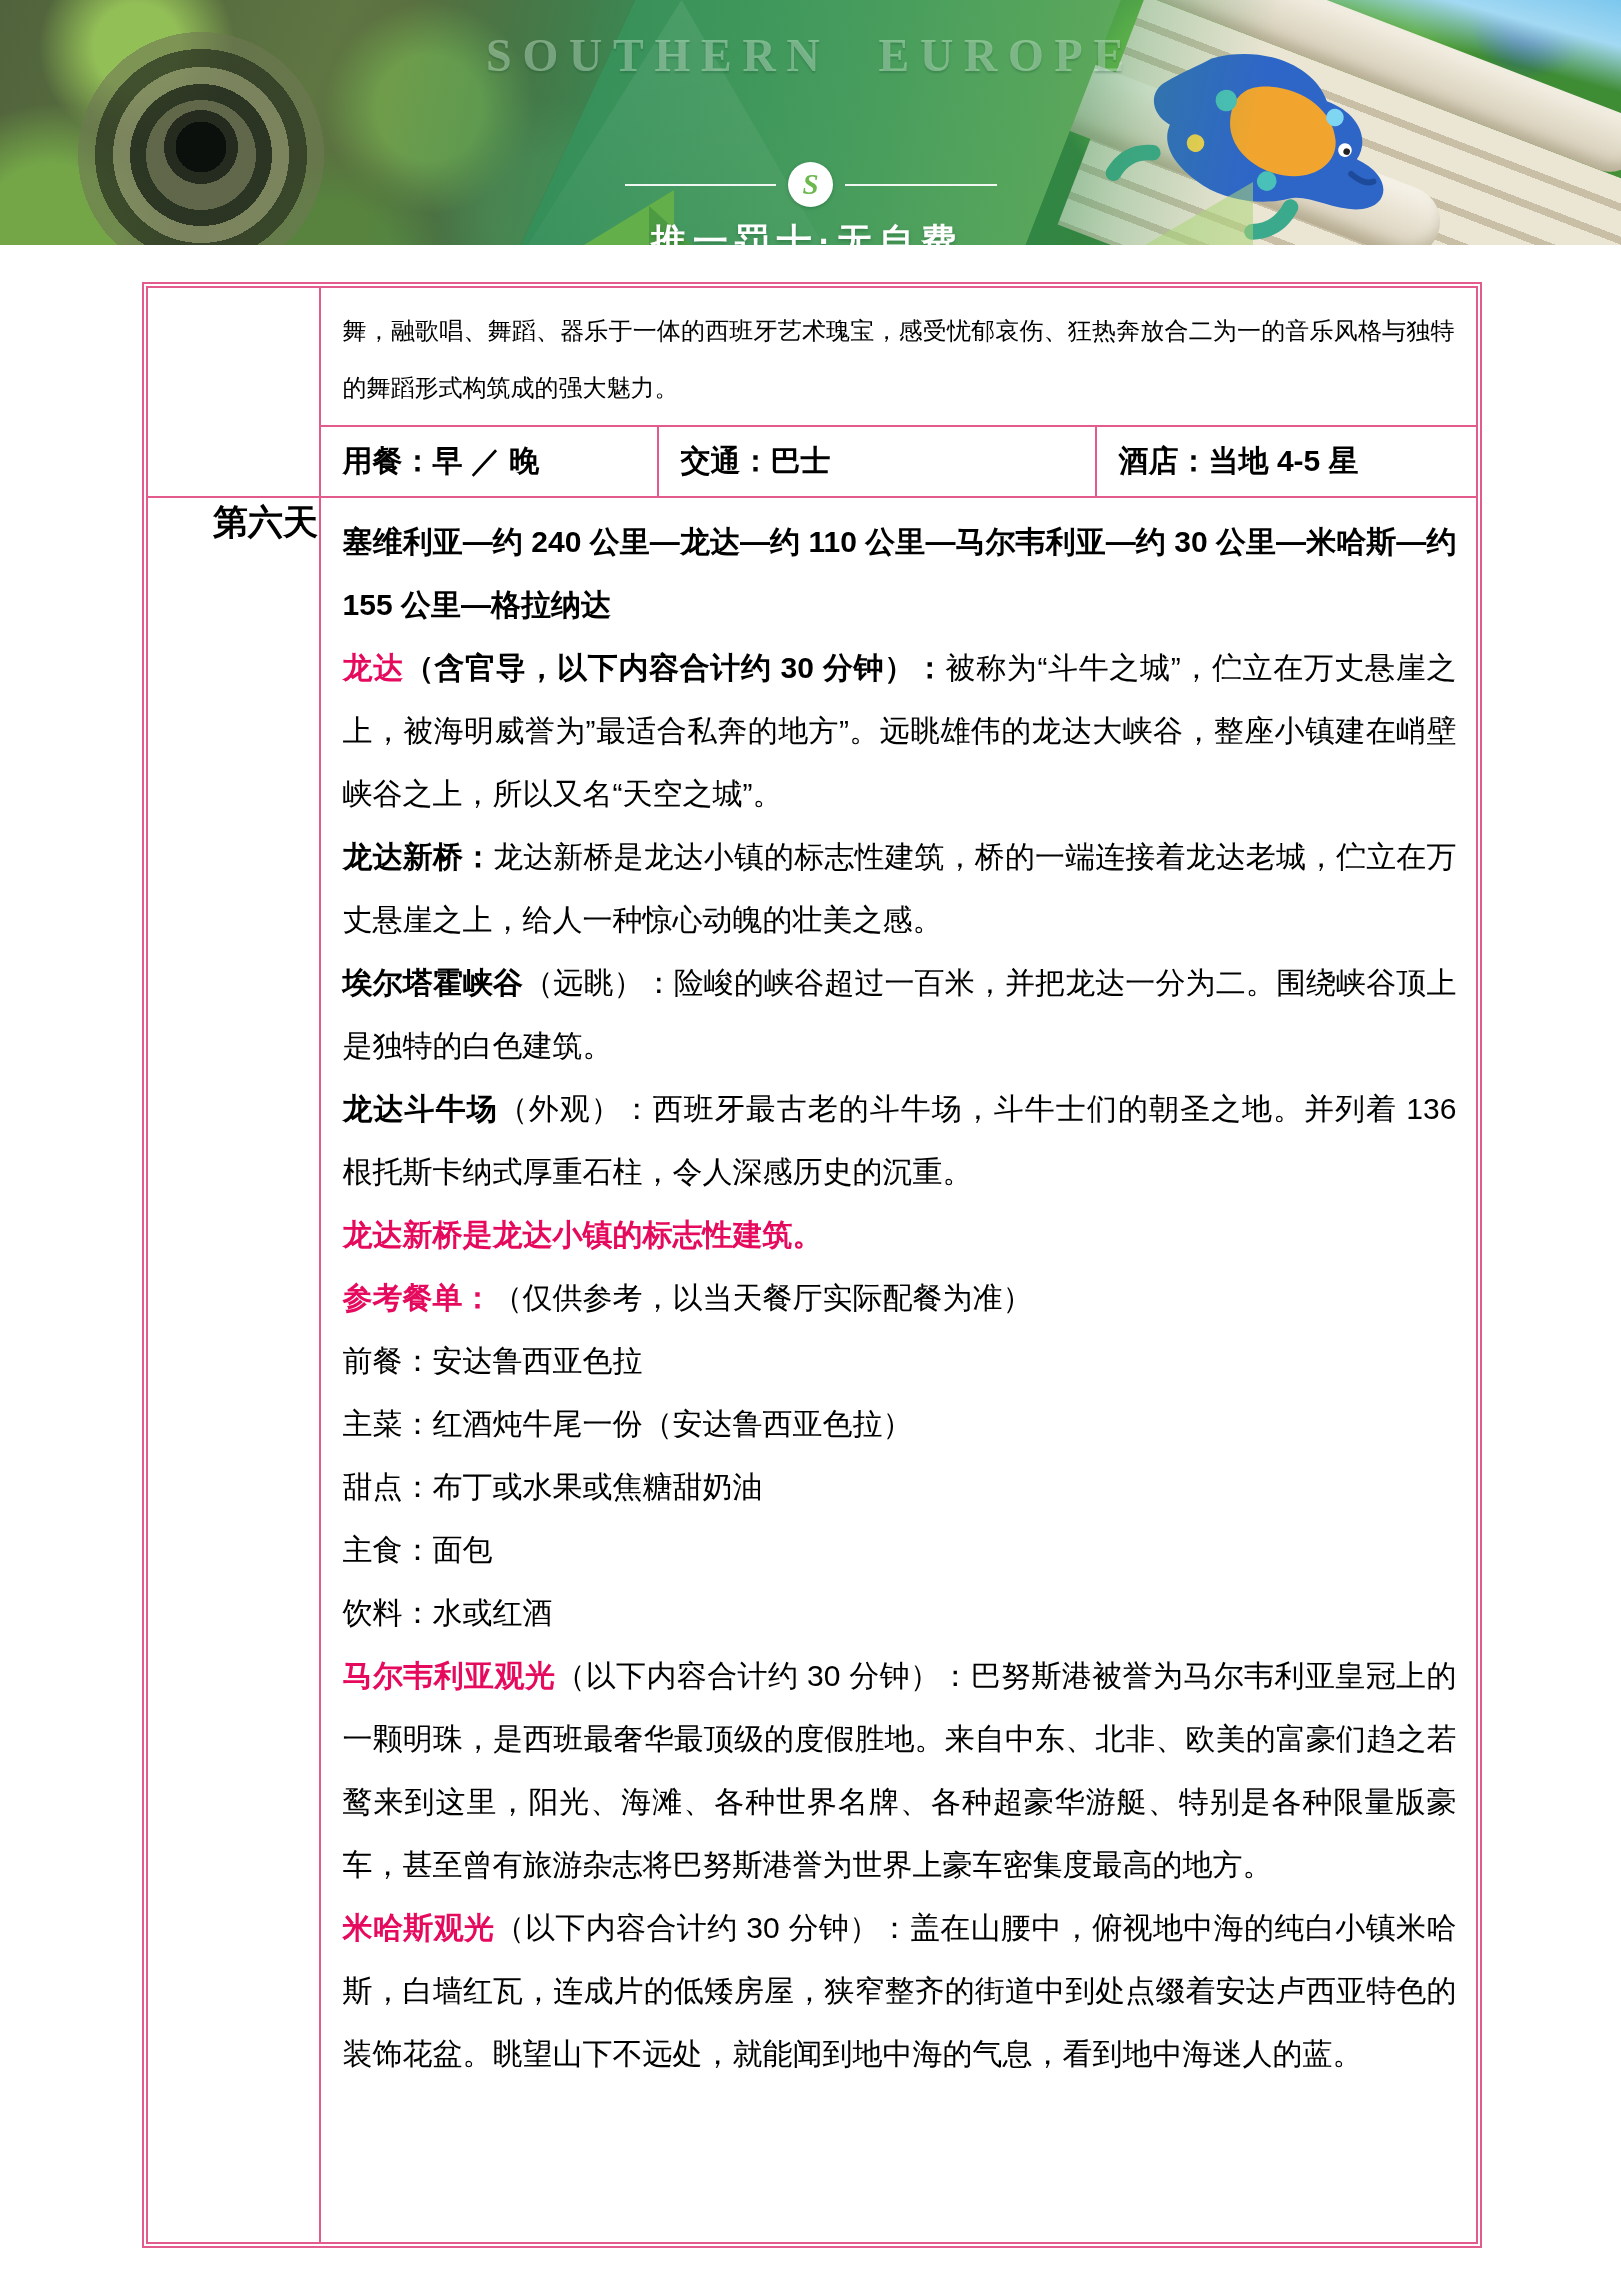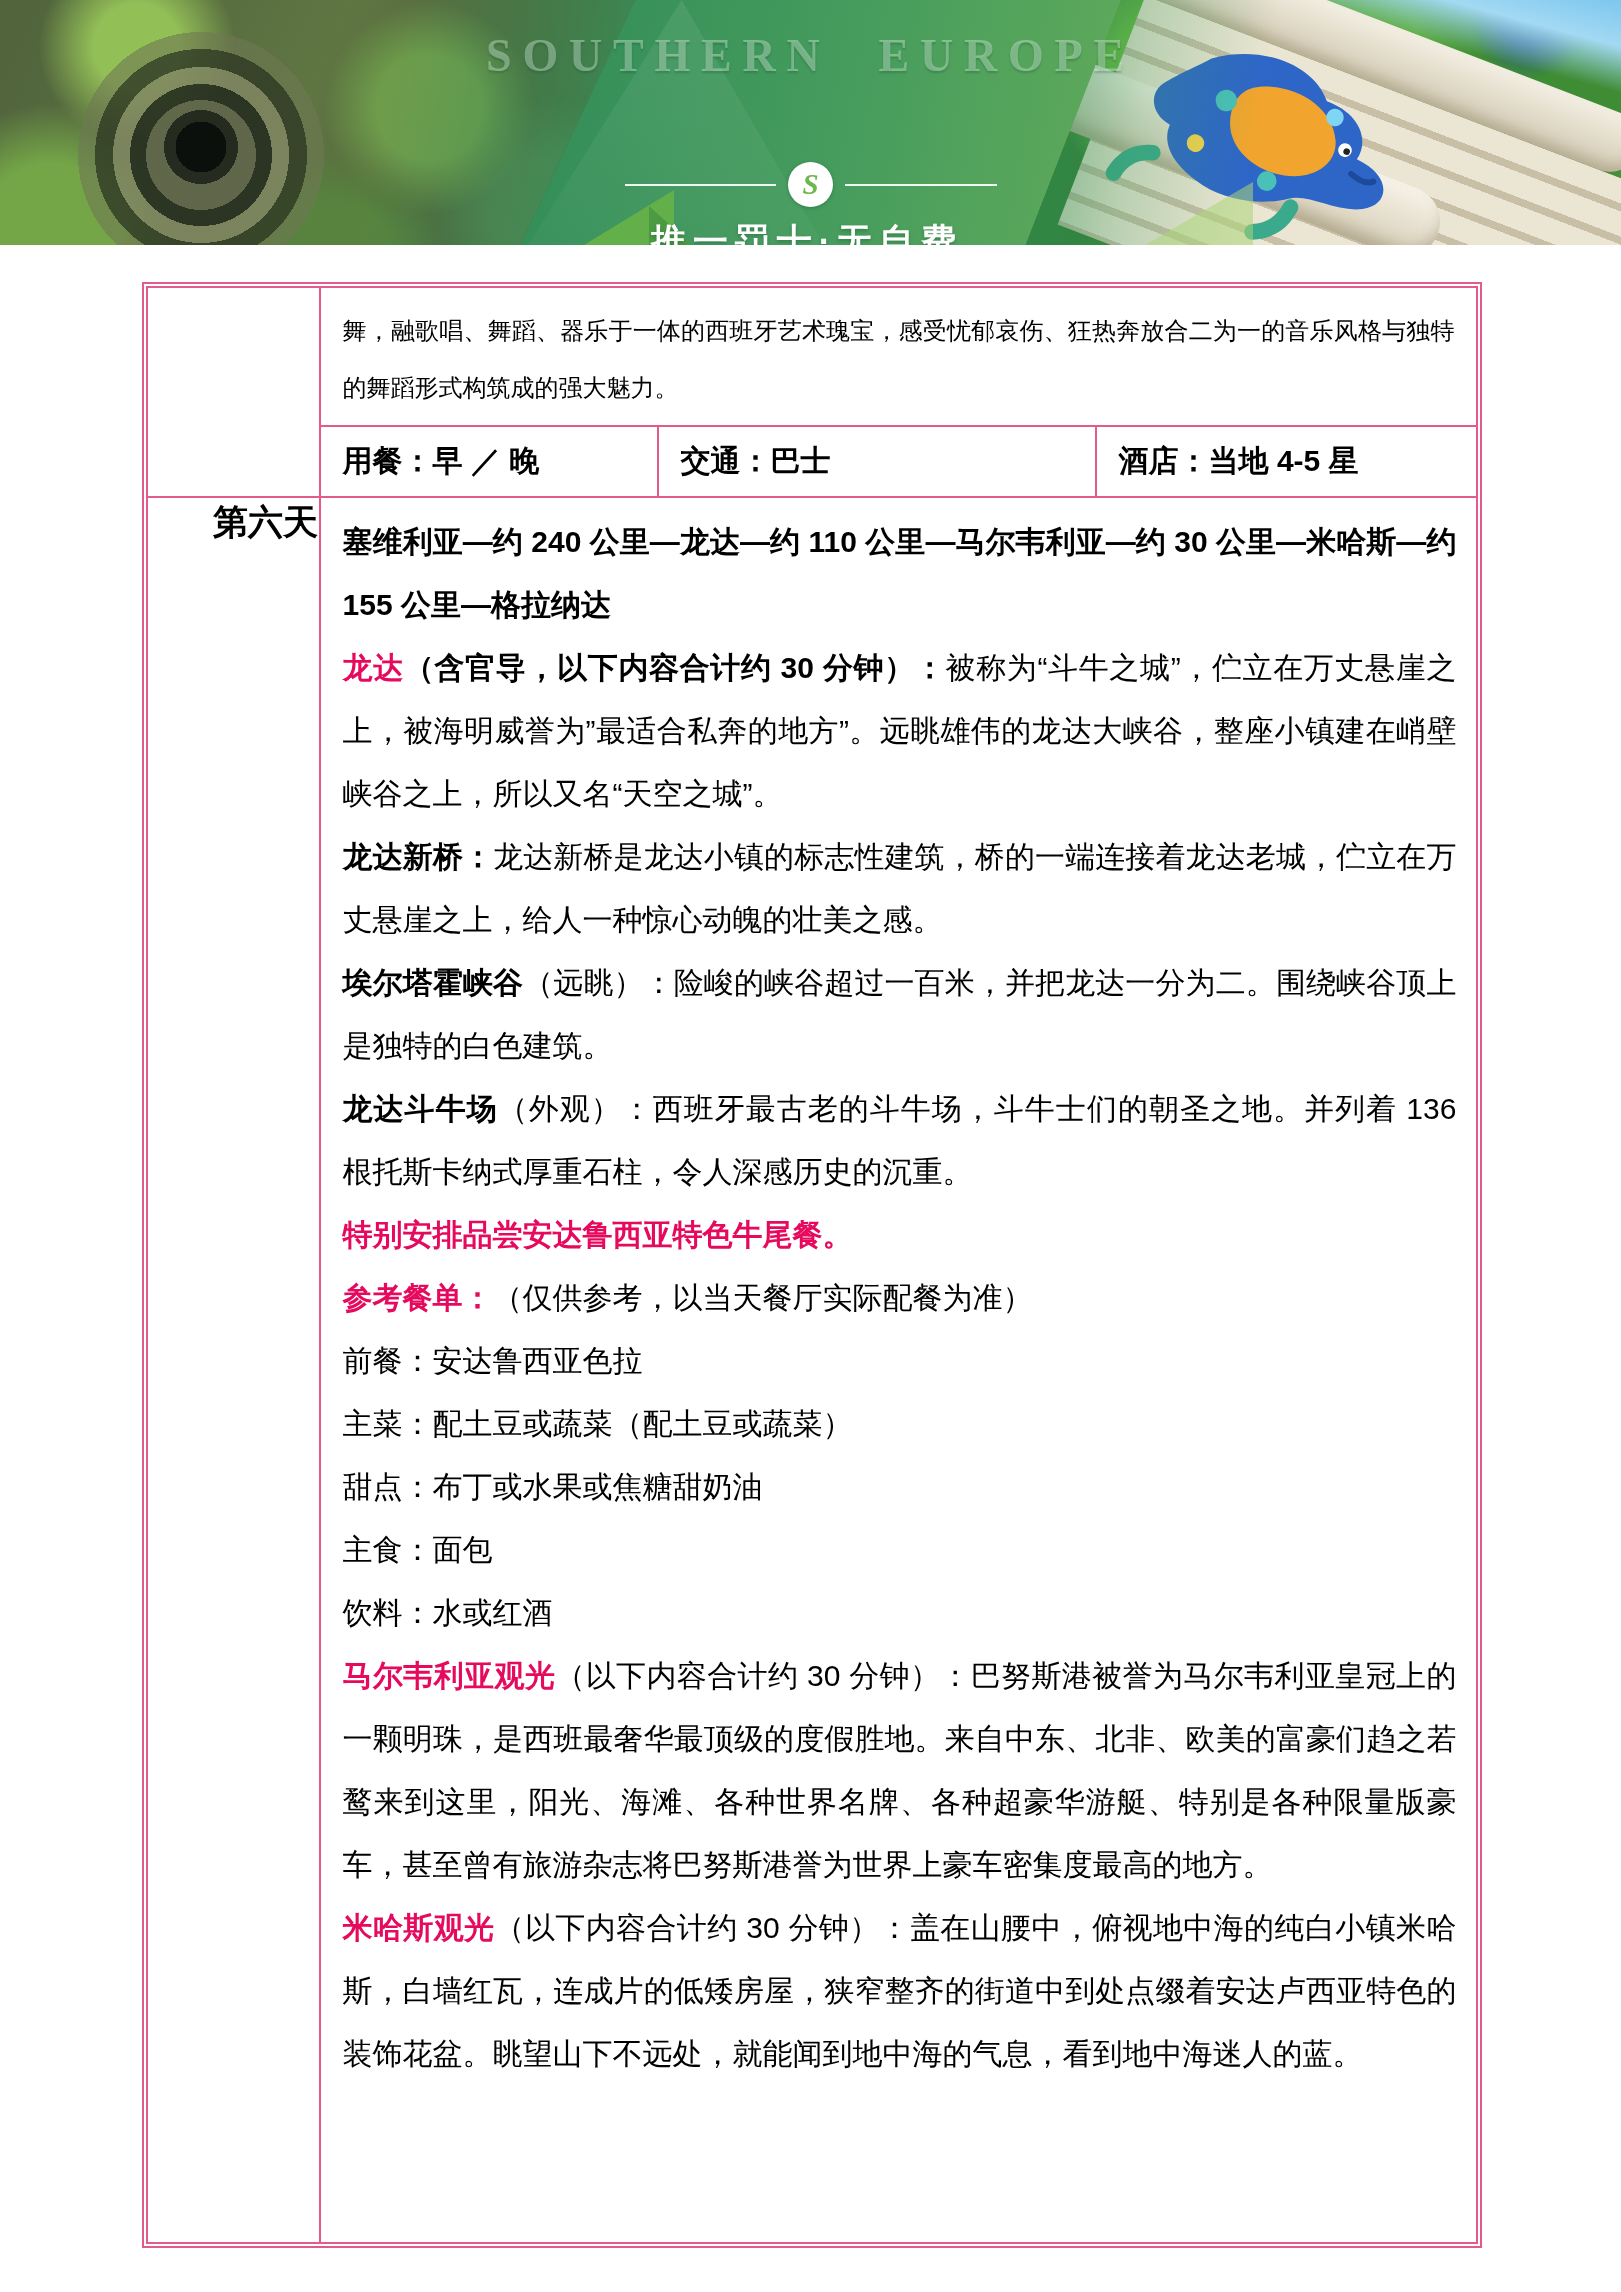--- a/index.html
+++ b/index.html
@@ -166,24 +166,24 @@
           </tr>
           <tr>
             <td class="daycell daylabel">第六天</td>
             <td class="content" colspan="3">
               <div class="content-flow">
                   <p><span class="s-b">塞维利亚—约 240 公里—龙达—约 110 公里—马尔韦利亚—约 30 公里—米哈斯—约 155 公里—格拉纳达</span></p>
                   <p><span class="s-pb">龙达</span><span class="s-b">（含官导，以下内容合计约 30 分钟）：</span><span class="s-n">被称为“斗牛之城”，伫立在万丈悬崖之上，被海明威誉为”最适合私奔的地方”。远眺雄伟的龙达大峡谷，整座小镇建在峭壁峡谷之上，所以又名“天空之城”。</span></p>
                   <p><span class="s-b">龙达新桥：</span><span class="s-n">龙达新桥是龙达小镇的标志性建筑，桥的一端连接着龙达老城，伫立在万丈悬崖之上，给人一种惊心动魄的壮美之感。</span></p>
                   <p><span class="s-b">埃尔塔霍峡谷</span><span class="s-n">（远眺）：险峻的峡谷超过一百米，并把龙达一分为二。围绕峡谷顶上是独特的白色建筑。</span></p>
                   <p><span class="s-b">龙达斗牛场</span><span class="s-n">（外观）：西班牙最古老的斗牛场，斗牛士们的朝圣之地。并列着 136 根托斯卡纳式厚重石柱，令人深感历史的沉重。</span></p>
-                  <p><span class="s-pb">特别安排品尝安达鲁西亚特色牛尾餐。</span></p>
+                  <p><span class="s-pb">龙达新桥是龙达小镇的标志性建筑。</span></p>
                   <p><span class="s-pb">参考餐单：</span><span class="s-n">（仅供参考，以当天餐厅实际配餐为准）</span></p>
                   <p><span class="s-n">前餐：安达鲁西亚色拉</span></p>
-                  <p><span class="s-n">主菜：配土豆或蔬菜（配土豆或蔬菜）</span></p>
+                  <p><span class="s-n">主菜：红酒炖牛尾一份（安达鲁西亚色拉）</span></p>
                   <p><span class="s-n">甜点：布丁或水果或焦糖甜奶油</span></p>
                   <p><span class="s-n">主食：面包</span></p>
                   <p><span class="s-n">饮料：水或红酒</span></p>
                   <p><span class="s-pb">马尔韦利亚观光</span><span class="s-n">（以下内容合计约 30 分钟）：巴努斯港被誉为马尔韦利亚皇冠上的一颗明珠，是西班最奢华最顶级的度假胜地。来自中东、北非、欧美的富豪们趋之若鹜来到这里，阳光、海滩、各种世界名牌、各种超豪华游艇、特别是各种限量版豪车，甚至曾有旅游杂志将巴努斯港誉为世界上豪车密集度最高的地方。</span></p>
                   <p><span class="s-pb">米哈斯观光</span><span class="s-n">（以下内容合计约 30 分钟）：盖在山腰中，俯视地中海的纯白小镇米哈斯，白墙红瓦，连成片的低矮房屋，狭窄整齐的街道中到处点缀着安达卢西亚特色的装饰花盆。眺望山下不远处，就能闻到地中海的气息，看到地中海迷人的蓝。</span></p>
                 </div>
             </td>
           </tr>
         </tbody>
       </table>

